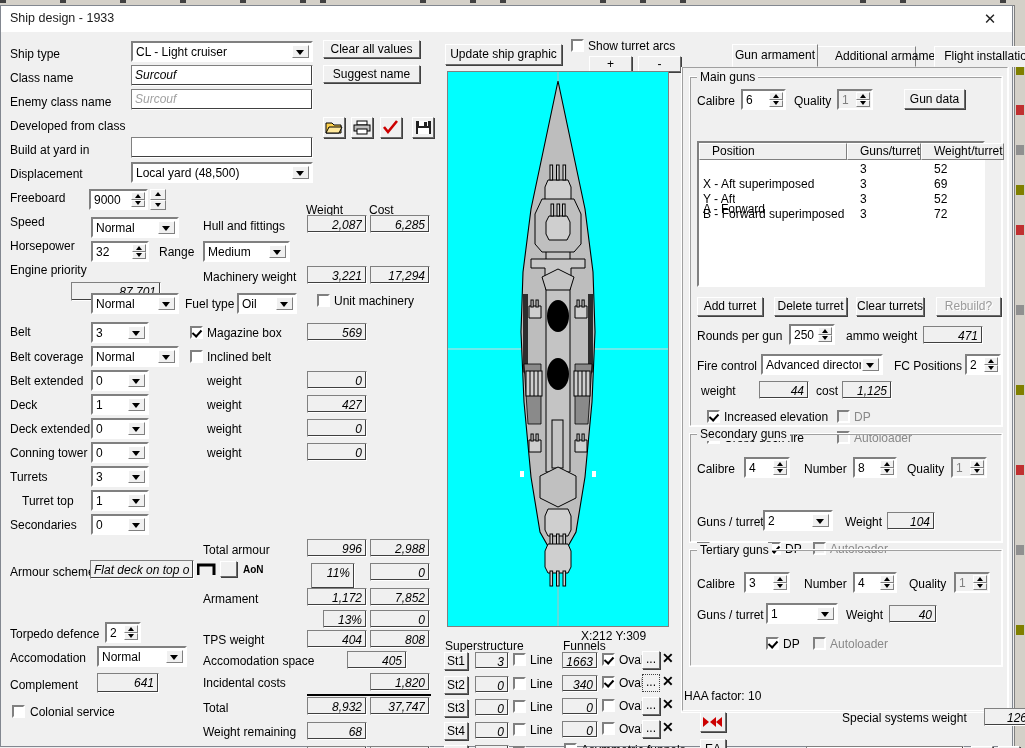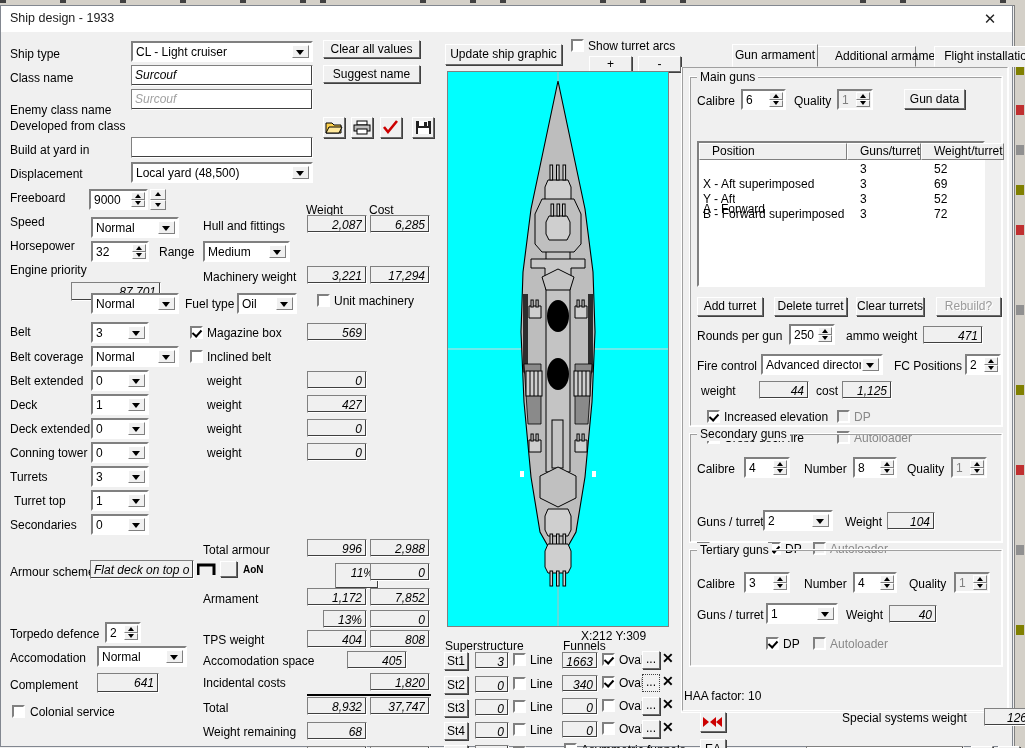--- a/index.html
+++ b/index.html
@@ -158,21 +158,21 @@
     <div class="cb" style="left:130px;top:9px;width:182px;height:21px;">
       <div class="v">CL - Light cruiser</div>
       <div class="ar"></div>
     </div>
 
     <div class="lbl" style="left:9px;top:39px;">Class name</div>
     <div class="tf" style="left:130px;top:33px;width:182px;height:21px;">
       <div class="v">Surcouf</div>
     </div>
 
-    <div class="lbl" style="left:9px;top:63px;margin-top:8px;">Enemy class name</div>
+    <div class="lbl" style="left:9px;top:63px;">Enemy class name</div>
     <div class="tf ph" style="left:130px;top:57px;width:182px;height:21px;">
       <div class="v">Surcouf</div>
     </div>
 
     <div class="lbl" style="left:9px;top:87px;">Developed from class</div>
     <div class="tf" style="left:130px;top:105px;width:182px;height:21px;">
       <div class="v"></div>
     </div>
 
     <div class="lbl" style="left:9px;top:111px;">Build at yard in</div>
@@ -269,21 +269,21 @@
       <div class="v">0</div>
         <div class="ar"></div>
       </div>
 
     <div class="lbl" style="left:9px;top:438px;">Turrets</div>
     <div class="cb" style="left:90px;top:434px;width:58px;height:21px;">
       <div class="v">3</div>
         <div class="ar"></div>
       </div>
 
-    <div class="lbl" style="left:13px;top:462px;">Turret top</div>
+    <div class="lbl" style="left:21px;top:462px;">Turret top</div>
     <div class="cb" style="left:90px;top:458px;width:58px;height:21px;">
       <div class="v">1</div>
         <div class="ar"></div>
       </div>
 
     <div class="lbl" style="left:9px;top:486px;">Secondaries</div>
     <div class="cb" style="left:90px;top:482px;width:58px;height:21px;">
       <div class="v">0</div>
         <div class="ar"></div>
       </div>
@@ -375,21 +375,21 @@
       </div>
 
     <div class="lbl" style="left:202px;top:511px;">Total armour</div>
     <div class="tf ro rt" style="left:306px;top:507px;width:60px;height:18px;">
         <div class="v">996</div>
       </div>
     <div class="tf ro rt" style="left:369px;top:507px;width:60px;height:18px;">
         <div class="v">2,988</div>
       </div>
 
-    <div class="tf ro rt" style="left:334px;top:531px;width:44px;height:26px;padding-left:15px;">
+    <div class="tf ro rt" style="left:310px;top:531px;width:44px;height:26px;padding-left:15px;">
         <div class="v">11%</div>
       </div>
     <div class="tf ro rt" style="left:369px;top:531px;width:60px;height:18px;">
         <div class="v">0</div>
       </div>
 
     <div class="lbl" style="left:202px;top:560px;">Armament</div>
     <div class="tf ro rt" style="left:306px;top:556px;width:60px;height:18px;">
         <div class="v">1,172</div>
       </div>

